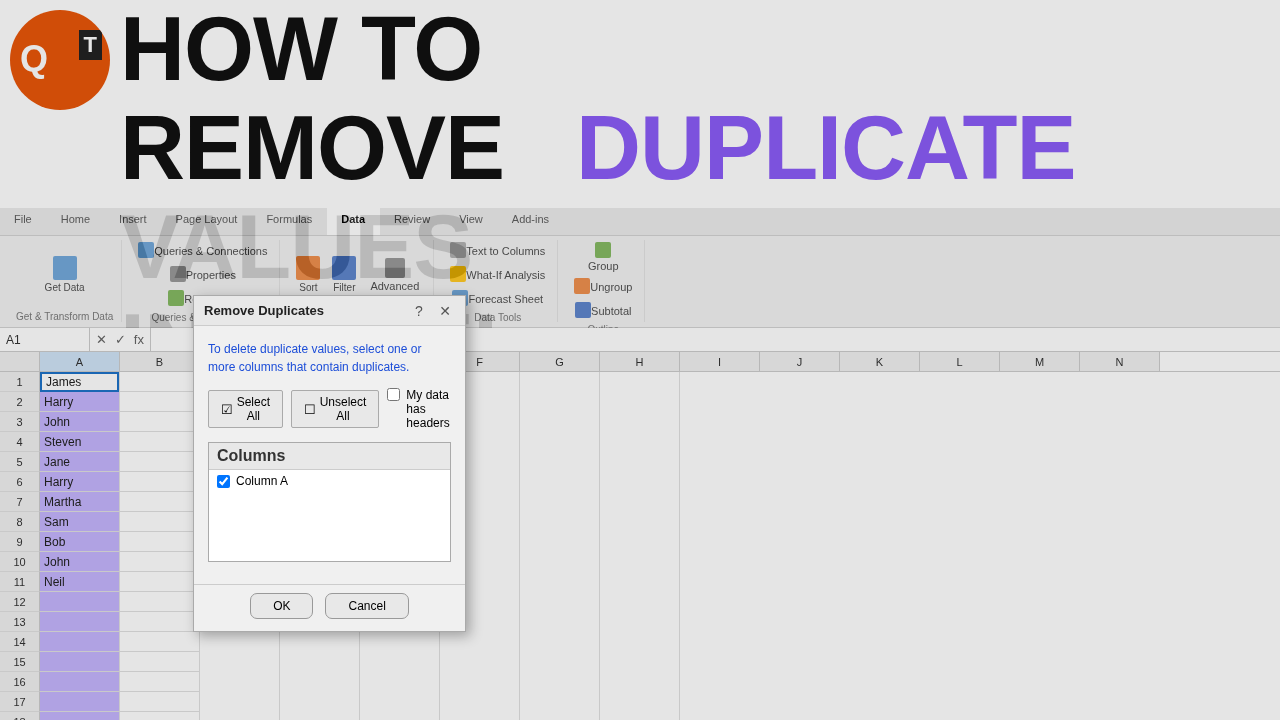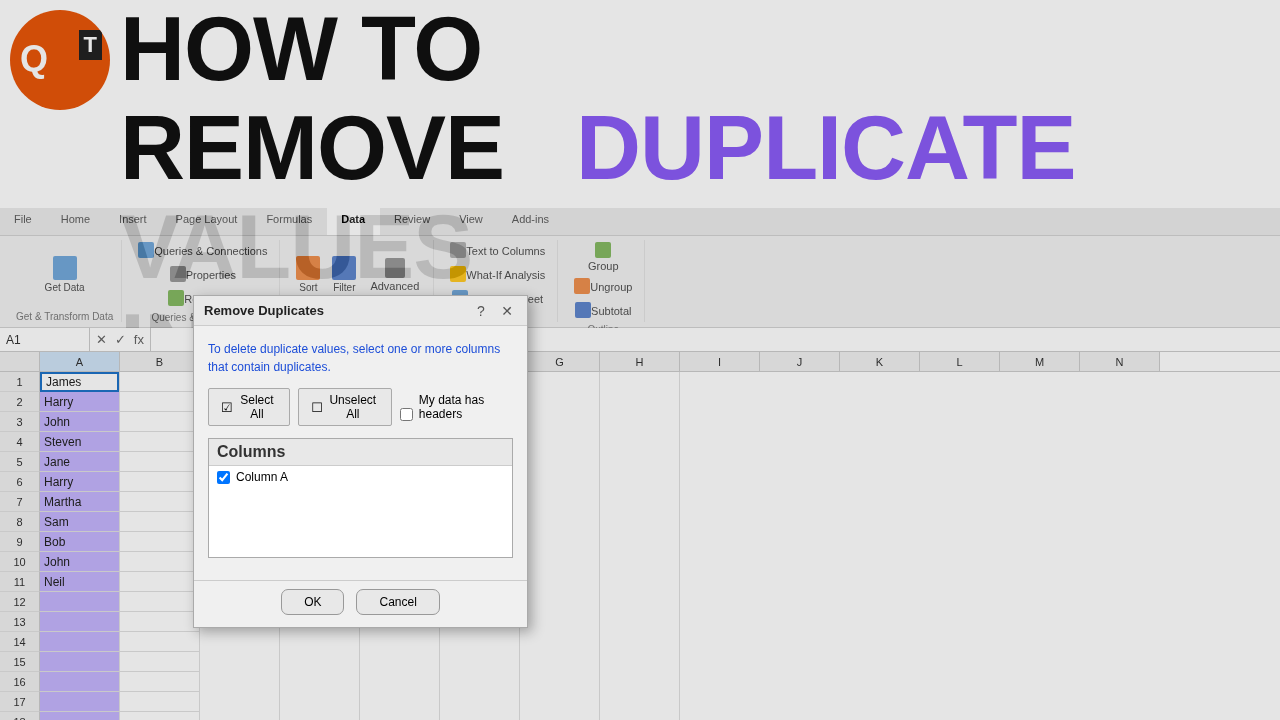--- a/index.html
+++ b/index.html
@@ -317,21 +317,21 @@
       width: 1280px;
       height: 720px;
       background: rgba(0,0,0,0.1);
       z-index: 20;
     }
 
     .modal {
       position: absolute;
       top: 295px;
       left: 193px;
-      width: 335px;
+      width: 273px;
       background: #f0f0f0;
       border: 1px solid #aaa;
       box-shadow: 4px 4px 12px rgba(0,0,0,0.3);
       z-index: 30;
     }
 
     .modal-titlebar {
       background: #e8e8e8;
       border-bottom: 1px solid #ccc;
       display: flex;
@@ -391,21 +391,21 @@
       border: 1px solid #aaa;
       border-radius: 2px;
       cursor: pointer;
       display: flex;
       align-items: center;
       gap: 4px;
     }
 
     .modal-checkbox-row {
       display: flex;
-      align-items: flex-end;
+      align-items: flex-start;
       gap: 6px;
       font-size: 12px;
     }
 
     .modal-columns-box {
       border: 1px solid #aaa;
       background: #fff;
       margin: 8px 0 12px;
       min-height: 120px;
     }

